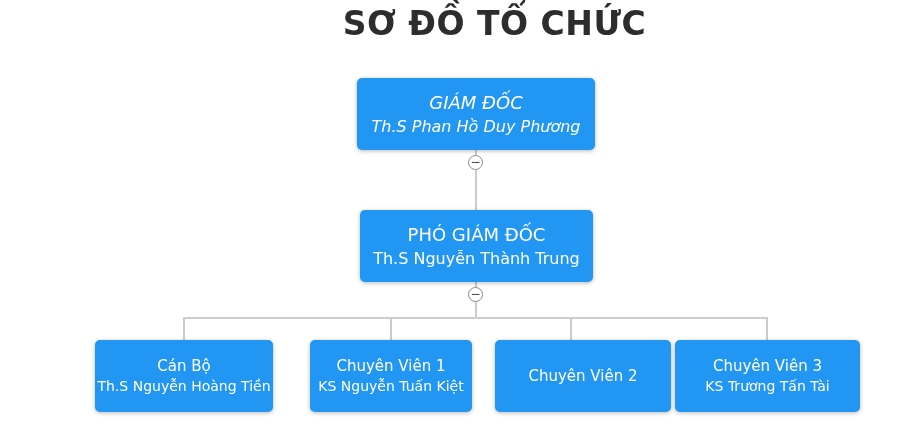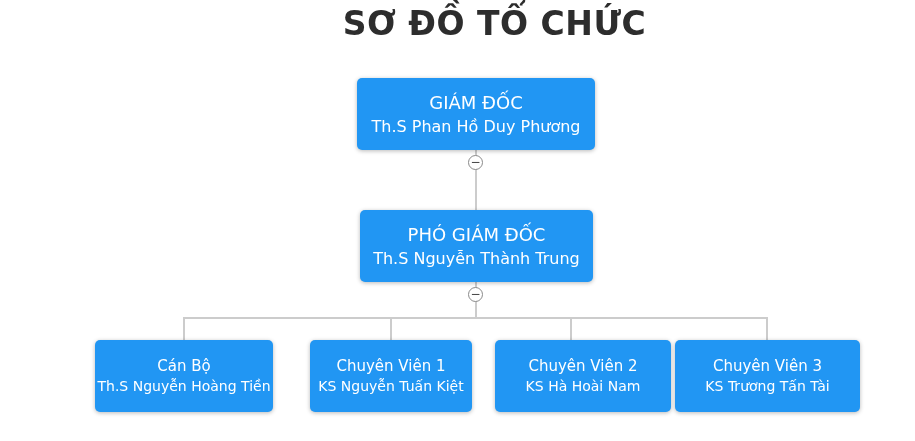--- a/index.html
+++ b/index.html
@@ -89,21 +89,21 @@
   <div class="line v" style="left:475px; top:282px; height:36px;"></div>
   <div class="line h" style="left:183px; top:317px; width:585px;"></div>
   <div class="line v" style="left:183px; top:317px; height:23px;"></div>
   <div class="line v" style="left:390px; top:317px; height:23px;"></div>
   <div class="line v" style="left:570px; top:317px; height:23px;"></div>
   <div class="line v" style="left:766px; top:317px; height:23px;"></div>
 
   <div class="toggle" style="left:468px; top:155px;">−</div>
   <div class="toggle" style="left:468px; top:287px;">−</div>
 
-  <div class="node" style="left:357px; top:78px; width:238px;">
+  <div class="node" style="left:357px; top:78px; width:238px;font-style:italic;">
     <div class="node-title">GIÁM ĐỐC</div>
     <div class="node-name">Th.S Phan Hồ Duy Phương</div>
   </div>
 
   <div class="node staff" style="left:95px; top:340px; width:178px;">
     <div class="node-title">Cán Bộ</div>
     <div class="node-name">Th.S Nguyễn Hoàng Tiền</div>
   </div>
 
   <div class="node" style="left:360px; top:210px; width:233px;">
@@ -111,21 +111,20 @@
     <div class="node-name">Th.S Nguyễn Thành Trung</div>
   </div>
 
   <div class="node staff" style="left:310px; top:340px; width:162px;">
     <div class="node-title">Chuyên Viên 1</div>
     <div class="node-name">KS Nguyễn Tuấn Kiệt</div>
   </div>
 
   <div class="node staff" style="left:495px; top:340px; width:176px;">
     <div class="node-title">Chuyên Viên 2</div>
-    <div class="node-name">KS Hà Hoài Nam</div>
   </div>
 
   <div class="node staff" style="left:675px; top:340px; width:185px;">
     <div class="node-title">Chuyên Viên 3</div>
     <div class="node-name">KS Trương Tấn Tài</div>
   </div>
 
 </div>
 
 </body></html>

